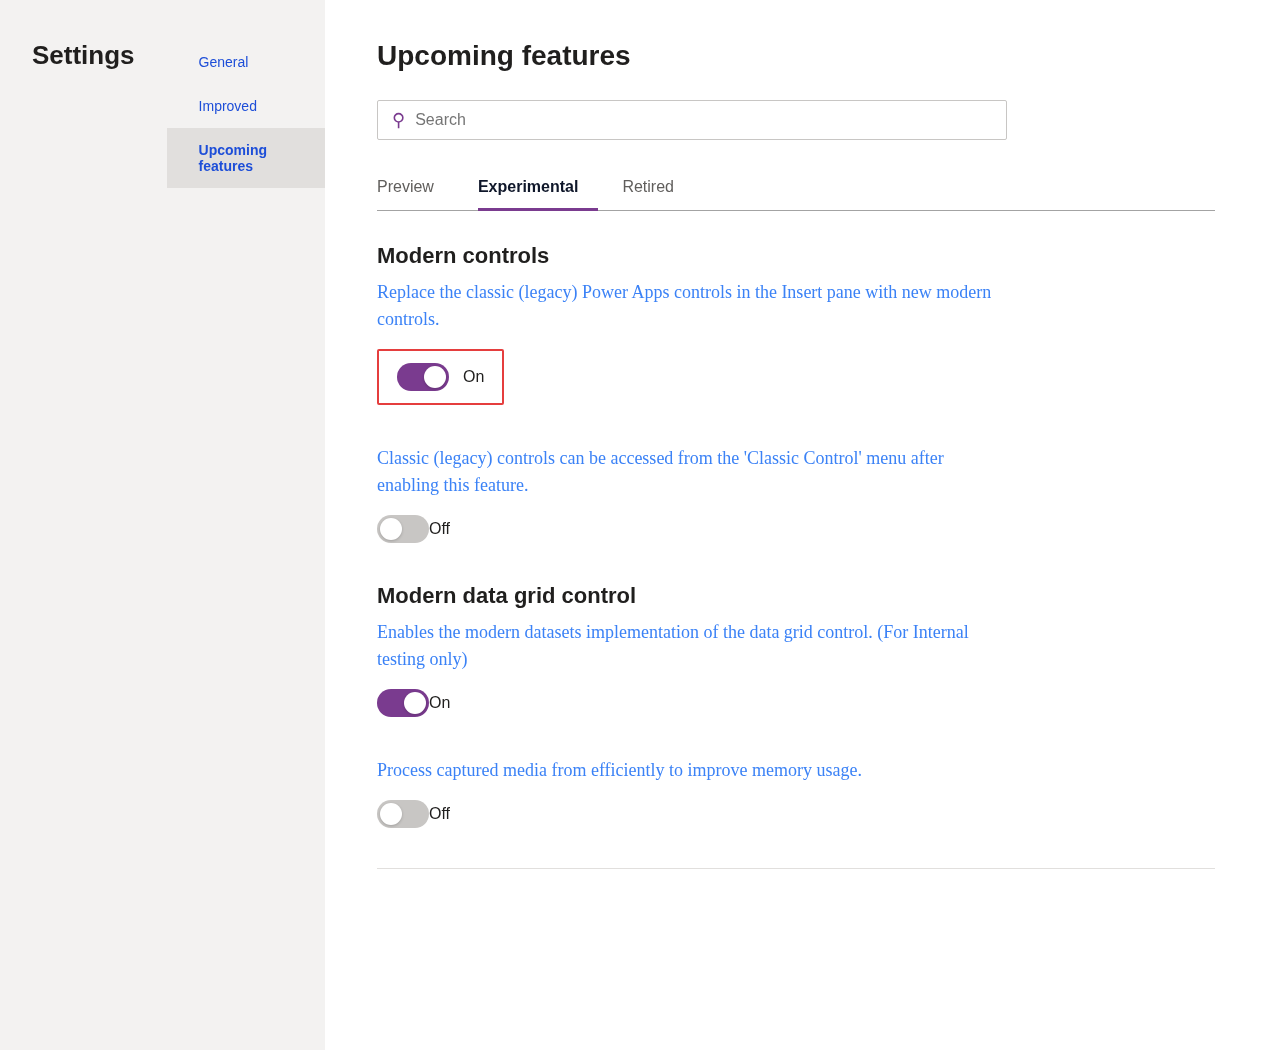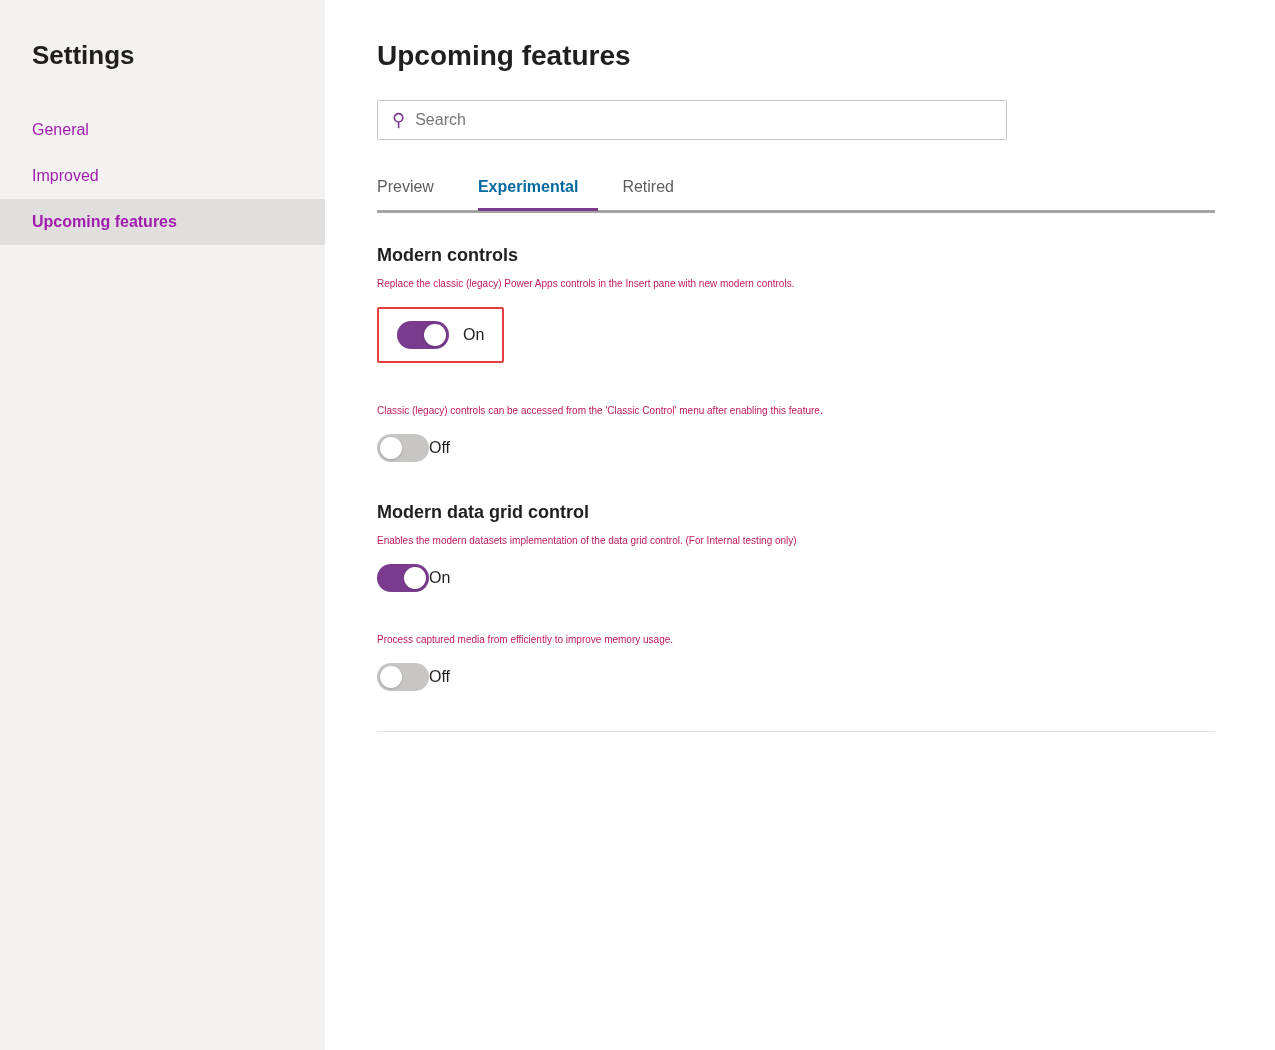--- a/index.html
+++ b/index.html
@@ -12,36 +12,37 @@
       background: #fff;
     }
 
     
     .sidebar {
       width: 325px;
       min-width: 325px;
       background: #f3f2f1;
       padding: 40px 0 0 0;
       display: flex;
-      flex-direction: column;
+      flex-direction: row;
+      justify-content: flex-end;
     }
     .sidebar-title {
       font-size: 26px;
       font-weight: 600;
       color: #201f1e;
       padding: 0 32px 36px 32px;
     }
     .sidebar-nav {
       display: flex;
       flex-direction: column;
     }
     .sidebar-item {
       padding: 14px 32px;
-      font-size: 16px;
-      color: #a21caf;
+      font-size: 14px;
+      color: #1d4ed8;
       cursor: pointer;
       border-radius: 0;
       font-weight: 400;
     }
     .sidebar-item.active {
       font-weight: 600;
       background: #e1dfdd;
     }
 
     
@@ -82,54 +83,55 @@
       font-size: 16px;
       color: #4d7c0f;
       width: 100%;
       background: transparent;
     }
 
     
     .tabs {
       display: flex;
       gap: 0;
-      border-bottom: 3px solid #a3a3a3;
+      border-bottom: 1px solid #a3a3a3;
       margin-bottom: 32px;
     }
     .tab {
       padding: 10px 20px 12px 0;
       margin-right: 24px;
       font-size: 16px;
       color: #605e5c;
       cursor: pointer;
       border-bottom: 3px solid transparent;
       margin-bottom: -1px;
     }
     .tab.active {
-      color: #0369a1;
+      color: #0f172a;
       border-bottom: 3px solid #7a3b8f;
       font-weight: 600;
     }
 
     
     .feature-section {
       margin-bottom: 40px;
     }
     .feature-title {
+      font-size: 22px;
+      font-weight: 600;
+      color: #201f1e;
+      margin-bottom: 10px;
+    }
+    .feature-desc {
       font-size: 18px;
-      font-weight: 600;
-      color: #201f1e;
-      margin-bottom: 10px;
-    }
-    .feature-desc {
-      font-size: 10px;
-      color: #be185d;
+      color: #3b82f6;
       line-height: 1.5;
       margin-bottom: 16px;
       max-width: 620px;
+      font-family: Liberation Serif, serif;
     }
 
     
     .toggle-row {
       display: flex;
       align-items: center;
     }
     .toggle {
       position: relative;
       width: 52px;

